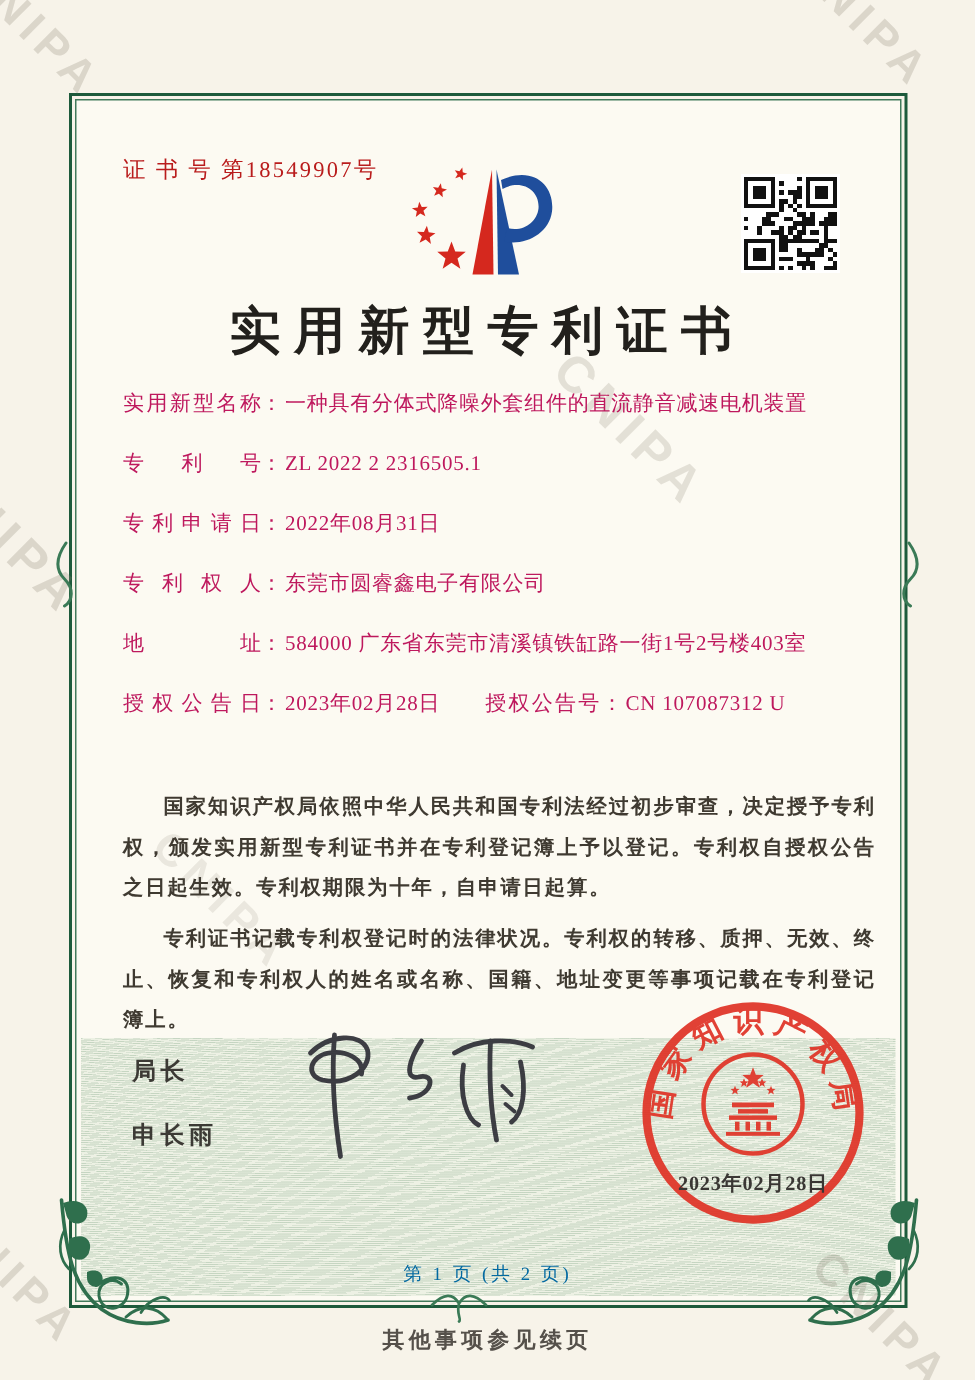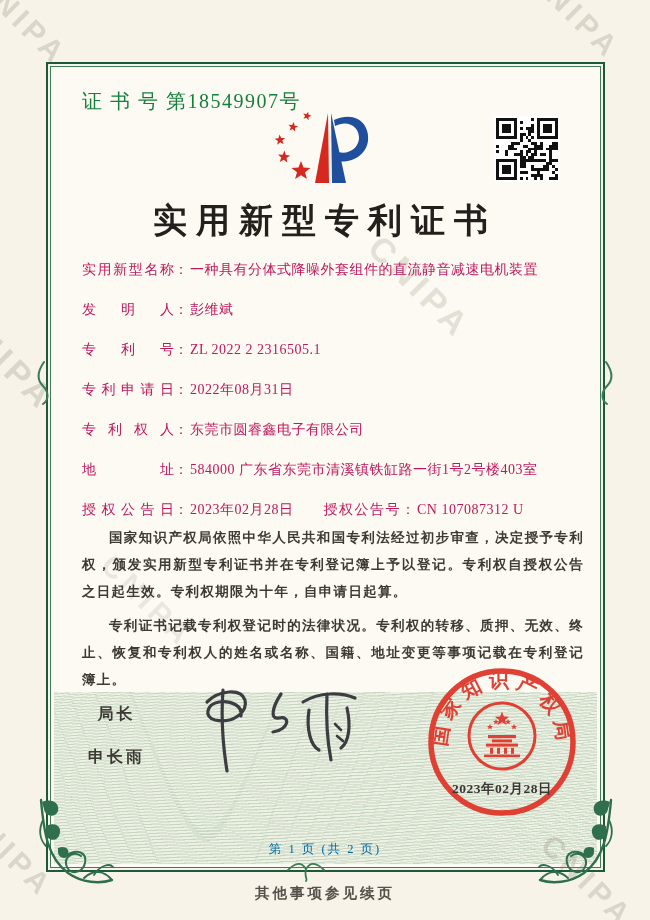--- a/index.html
+++ b/index.html
@@ -24,41 +24,41 @@
     outline:2.6px solid #1d5a3b; outline-offset:2px;
   }
   .guilloche{
     position:absolute; left:3px; right:3px; bottom:3px; height:172px;
     background:
       repeating-radial-gradient(140% 95% at 28% 175%, rgba(118,158,124,0.20) 0 2.5px, rgba(0,0,0,0) 2.5px 7px),
       repeating-radial-gradient(150% 95% at 78% -70%, rgba(118,158,124,0.16) 0 2.5px, rgba(0,0,0,0) 2.5px 7px),
       #edf1e4;
   }
   
-  .certno{position:absolute;left:82px;top:88px;z-index:2;font-size:20px;letter-spacing:1.5px;color:#15803d;}
+  .certno{position:absolute;left:82px;top:104px;z-index:2;font-size:15px;letter-spacing:1.5px;color:#b91c1c;}
   .logo{position:absolute;left:262px;top:104px;z-index:2;}
   .qr{position:absolute;left:494px;top:116px;width:62px;height:62px;z-index:2;background:#fff;padding:2px;}
   .title{
     position:absolute;left:0;right:0;top:198px;z-index:2;text-align:center;
     font-size:34px;font-weight:bold;letter-spacing:9px;color:#22201c;
   }
   #fields{position:absolute;left:82px;right:60px;top:258px;z-index:2;}
   .frow{margin-bottom:17px;font-size:14px;line-height:23px;color:#be185d;white-space:nowrap;}
   .flabel{display:inline-block;width:92px;text-align:justify;text-align-last:justify;vertical-align:top;}
   .fcolon{display:inline-block;width:16px;}
   .fvalue{letter-spacing:0.5px;}
   .flabel2{display:inline-block;margin-left:30px;letter-spacing:1.5px;}
   #paras{position:absolute;left:82px;width:502px;top:524px;z-index:2;}
   .para{
     margin:0 0 7px 0;text-indent:2em;font-size:13.5px;font-weight:bold;
     letter-spacing:1.3px;line-height:27px;text-align:justify;color:#3f3a31;
   }
   .signer{position:absolute;left:88px;top:704px;z-index:3;
     font-family:"Liberation Sans","DejaVu Sans",sans-serif;font-weight:bold;
-    font-size:16px;color:#3c3a35;letter-spacing:3px;text-align:center;}
+    font-size:16px;color:#3c3a35;letter-spacing:3px;}
   .signer div{margin-bottom:22px;}
   .signature{position:absolute;left:185px;top:668px;z-index:3;}
   .seal{position:absolute;left:424px;top:664px;z-index:3;opacity:0.93;}
   .ornament{position:absolute;z-index:2;}
   .footerpage{position:absolute;left:0;right:0;top:841px;z-index:2;text-align:center;
     font-size:12.5px;letter-spacing:2px;color:#0369a1;}
   .note{position:absolute;left:0;right:0;top:884px;z-index:2;text-align:center;
     font-size:14.5px;letter-spacing:3px;color:#55504a;font-weight:bold;}
 </style>
 </head>
@@ -348,21 +348,20 @@
       <rect x="15" y="20" width="1" height="1" fill="#111"></rect>
       <rect x="18" y="20" width="1" height="1" fill="#111"></rect>
       <rect x="19" y="20" width="1" height="1" fill="#111"></rect>
       <rect x="20" y="20" width="1" height="1" fill="#111"></rect>
     </svg>
 
   <div class="title">实用新型专利证书</div>
 
   <div id="fields">
       <div class="frow"><span class="flabel">实用新型名称</span><span class="fcolon">：</span><span class="fvalue">一种具有分体式降噪外套组件的直流静音减速电机装置</span></div>
-      <div class="frow"><span class="flabel">发明人</span><span class="fcolon">：</span><span class="fvalue">彭维斌</span></div>
       <div class="frow"><span class="flabel">专利号</span><span class="fcolon">：</span><span class="fvalue">ZL 2022 2 2316505.1</span></div>
       <div class="frow"><span class="flabel">专利申请日</span><span class="fcolon">：</span><span class="fvalue">2022年08月31日</span></div>
       <div class="frow"><span class="flabel">专利权人</span><span class="fcolon">：</span><span class="fvalue">东莞市圆睿鑫电子有限公司</span></div>
       <div class="frow"><span class="flabel">地址</span><span class="fcolon">：</span><span class="fvalue">584000 广东省东莞市清溪镇铁缸路一街1号2号楼403室</span></div>
       <div class="frow"><span class="flabel">授权公告日</span><span class="fcolon">：</span><span class="fvalue">2023年02月28日</span><span class="flabel2">授权公告号</span><span class="fcolon">：</span><span class="fvalue">CN 107087312 U</span></div>
     </div>
 
   <div id="paras">
       <p class="para">国家知识产权局依照中华人民共和国专利法经过初步审查，决定授予专利权，颁发实用新型专利证书并在专利登记簿上予以登记。专利权自授权公告之日起生效。专利权期限为十年，自申请日起算。</p>
       <p class="para">专利证书记载专利权登记时的法律状况。专利权的转移、质押、无效、终止、恢复和专利权人的姓名或名称、国籍、地址变更等事项记载在专利登记簿上。</p>

